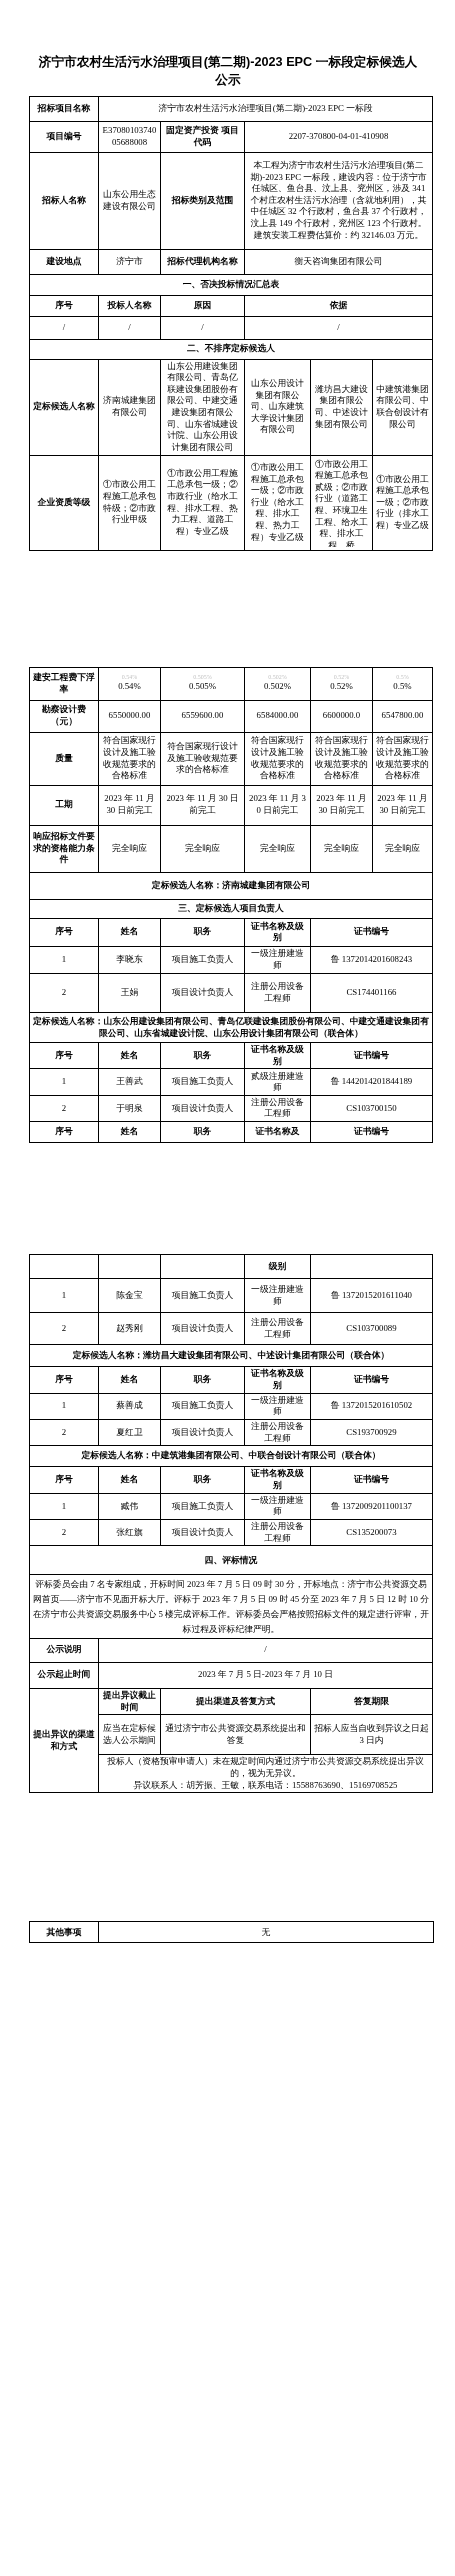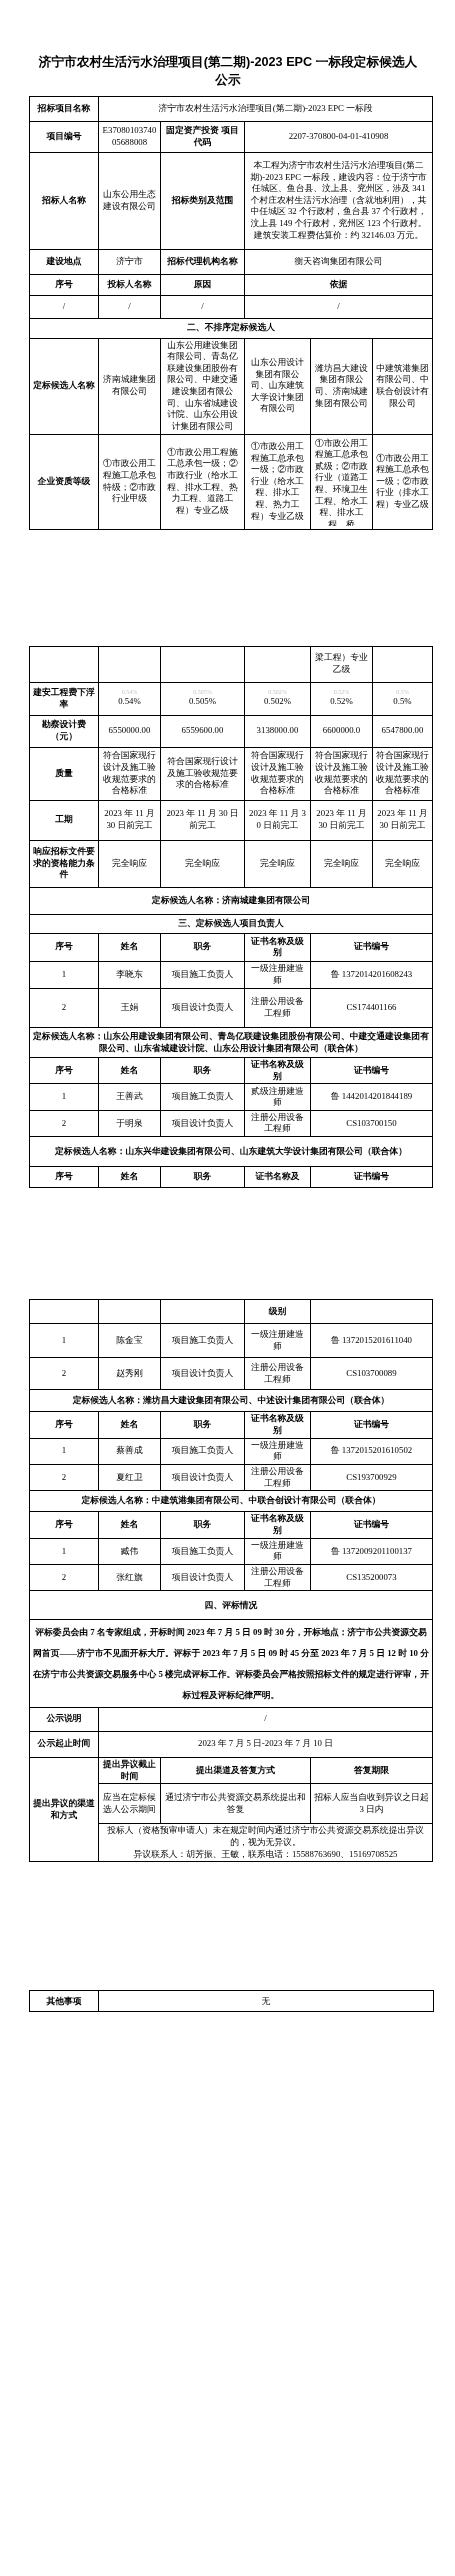--- a/index.html
+++ b/index.html
@@ -90,40 +90,43 @@
       <td class="lbl">招标类别及范围</td>
       <td colspan="3" class="left">本工程为济宁市农村生活污水治理项目(第二期)-2023 EPC 一标段，建设内容：位于济宁市任城区、鱼台县、汶上县、兖州区，涉及 341 个村庄农村生活污水治理（含就地利用），其中任城区 32 个行政村，鱼台县 37 个行政村，汶上县 149 个行政村，兖州区 123 个行政村。建筑安装工程费估算价：约 32146.03 万元。</td>
     </tr>
     <tr style="height:25px">
       <td class="lbl">建设地点</td>
       <td>济宁市</td>
       <td class="lbl">招标代理机构名称</td>
       <td colspan="3">衡天咨询集团有限公司</td>
     </tr>
     <tr style="height:21px">
+      <td colspan="6" class="sec">一、否决投标情况汇总表</td>
+    </tr>
+    <tr style="height:21px">
       <td class="lbl">序号</td>
       <td class="lbl">投标人名称</td>
       <td class="lbl">原因</td>
       <td colspan="3" class="lbl">依据</td>
     </tr>
     <tr style="height:23px">
       <td>/</td>
       <td>/</td>
       <td>/</td>
       <td colspan="3">/</td>
     </tr>
     <tr style="height:20px">
       <td colspan="6" class="sec">二、不排序定标候选人</td>
     </tr>
     <tr style="height:95px">
       <td class="lbl">定标候选人名称</td>
       <td>济南城建集团有限公司</td>
       <td>山东公用建设集团有限公司、青岛亿联建设集团股份有限公司、中建交通建设集团有限公司、山东省城建设计院、山东公用设计集团有限公司</td>
       <td>山东公用设计集团有限公司、山东建筑大学设计集团有限公司</td>
-      <td>潍坊昌大建设集团有限公司、济南城建集团有限公司</td>
+      <td>潍坊昌大建设集团有限公司、中述设计集团有限公司</td>
       <td>中建筑港集团有限公司、中联合创设计有限公司</td>
     </tr>
     <tr style="height:95px">
       <td class="lbl">企业资质等级</td>
       <td class="topclip">
             <div class="clipbox">①市政公用工程施工总承包特级；②市政行业甲级</div>
           </td>
       <td class="topclip">
             <div class="clipbox">①市政公用工程施工总承包一级；②市政行业（给水工程、排水工程、热力工程、道路工程）专业乙级</div>
           </td>
@@ -145,28 +148,20 @@
   <table class="sheet">
     <colgroup>
       <col style="width:69px">
         <col style="width:62px">
         <col style="width:84px">
       <col style="width:66px">
         <col style="width:62px">
         <col style="width:60px">
     </colgroup>
     <tbody>
-        <tr style="height:36px">
-      <td></td>
-      <td></td>
-      <td></td>
-      <td></td>
-      <td>梁工程）专业乙级</td>
-      <td></td>
-    </tr>
     <tr style="height:33px">
       <td class="lbl">建安工程费下浮率</td>
       <td>
             <div class="ghost">0.54%</div>
             <div>0.54%</div>
           </td>
       <td>
             <div class="ghost">0.505%</div>
             <div>0.505%</div>
           </td>
@@ -180,21 +175,21 @@
           </td>
       <td>
             <div class="ghost">0.5%</div>
             <div>0.5%</div>
           </td>
     </tr>
     <tr style="height:32px">
       <td class="lbl">勘察设计费（元）</td>
       <td>6550000.00</td>
       <td>6559600.00</td>
-      <td>3138000.00</td>
+      <td>6584000.00</td>
       <td>6600000.0</td>
       <td>6547800.00</td>
     </tr>
     <tr style="height:53px">
       <td class="lbl">质量</td>
       <td>符合国家现行设计及施工验收规范要求的合格标准</td>
       <td>符合国家现行设计及施工验收规范要求的合格标准</td>
       <td>符合国家现行设计及施工验收规范要求的合格标准</td>
       <td>符合国家现行设计及施工验收规范要求的合格标准</td>
       <td>符合国家现行设计及施工验收规范要求的合格标准</td>
@@ -258,23 +253,20 @@
       <td>项目施工负责人</td>
       <td>贰级注册建造师</td>
       <td colspan="2">鲁 1442014201844189</td>
     </tr>
     <tr style="height:24px">
       <td>2</td>
       <td>于明泉</td>
       <td>项目设计负责人</td>
       <td>注册公用设备工程师</td>
       <td colspan="2">CS103700150</td>
-    </tr>
-    <tr style="height:30px">
-      <td colspan="6" class="left lbl"><span class="bind-inline">定标候选人名称：</span><span class="bind-inline">山东兴华建设集团有限公司、山东建筑大学设计集团有限公司（联合体）</span></td>
     </tr>
     <tr style="height:21px">
       <td class="lbl">序号</td>
       <td class="lbl">姓名</td>
       <td class="lbl">职务</td>
       <td class="lbl">证书名称及</td>
       <td colspan="2" class="lbl">证书编号</td>
     </tr>
   </tbody>
     </table>
@@ -357,21 +349,21 @@
       <td>2</td>
       <td>张红旗</td>
       <td>项目设计负责人</td>
       <td>注册公用设备工程师</td>
       <td colspan="2">CS135200073</td>
     </tr>
     <tr style="height:29px">
       <td colspan="6" class="sec">四、评标情况</td>
     </tr>
     <tr style="height:53px">
-      <td colspan="6" class="left" style="line-height:21px;font-weight:bold;">评标委员会由 7 名专家组成，开标时间 2023 年 7 月 5 日 09 时 30 分，开标地点：济宁市公共资源交易网首页——济宁市不见面开标大厅。评标于 2023 年 7 月 5 日 09 时 45 分至 2023 年 7 月 5 日 12 时 10 分在济宁市公共资源交易服务中心 5 楼完成评标工作。评标委员会严格按照招标文件的规定进行评审，开标过程及评标纪律严明。</td>
+      <td colspan="6" class="left" style="line-height:15px;">评标委员会由 7 名专家组成，开标时间 2023 年 7 月 5 日 09 时 30 分，开标地点：济宁市公共资源交易网首页——济宁市不见面开标大厅。评标于 2023 年 7 月 5 日 09 时 45 分至 2023 年 7 月 5 日 12 时 10 分在济宁市公共资源交易服务中心 5 楼完成评标工作。评标委员会严格按照招标文件的规定进行评审，开标过程及评标纪律严明。</td>
     </tr>
     <tr style="height:24px">
       <td class="lbl">公示说明</td>
       <td colspan="5" class="left">/</td>
     </tr>
     <tr style="height:26.4px">
       <td class="lbl">公示起止时间</td>
       <td colspan="5">2023 年 7 月 5 日-2023 年 7 月 10 日</td>
     </tr>
     <tr style="height:26.4px">

